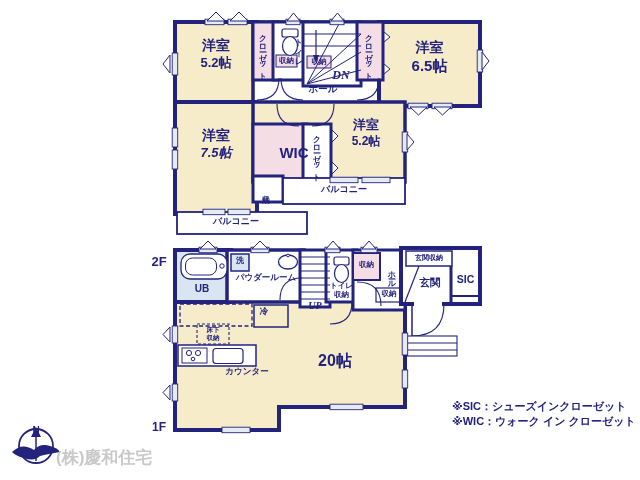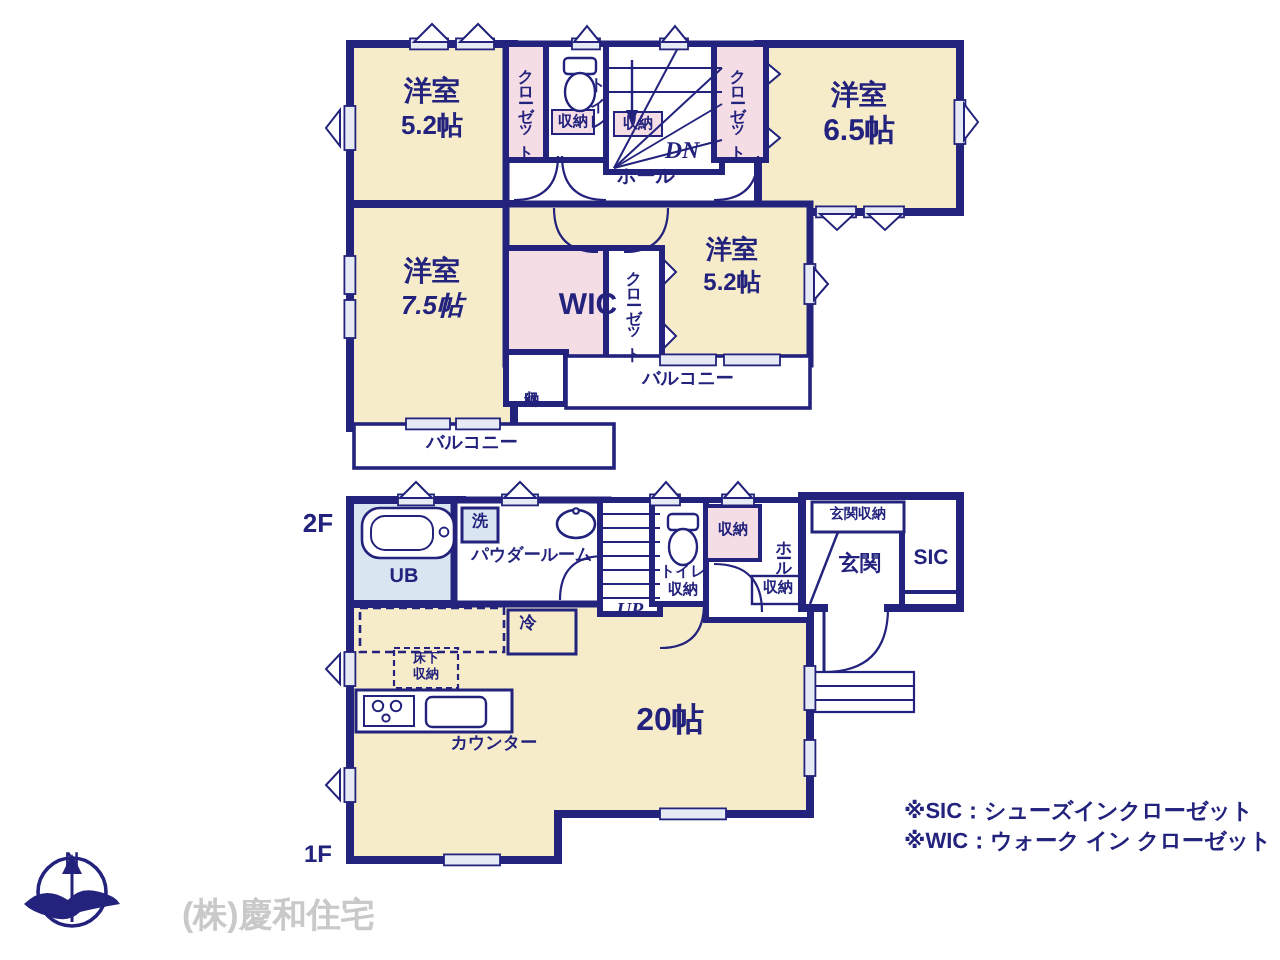--- a/index.html
+++ b/index.html
@@ -3,21 +3,21 @@
 <meta charset="utf-8">
 <style>
   html,body{margin:0;padding:0;background:#ffffff;}
   .plan{position:relative;width:640px;height:480px;background:#ffffff;overflow:hidden;
         font-family:"Liberation Sans","DejaVu Sans",sans-serif;}
   .plan svg{position:absolute;left:0;top:0;}
   .lbl{position:absolute;color:#23237d;font-weight:bold;text-align:center;
        line-height:1.12;white-space:nowrap;}
   .v{writing-mode:vertical-rl;text-orientation:upright;letter-spacing:0.5px;}
   .it{font-style:italic;font-family:"Liberation Serif","DejaVu Serif",serif;}
-  .gray{color:#c9c9c9;margin-left:35px;}
+  .gray{color:#c9c9c9;}
   .left{text-align:left;}
 </style>
 </head>
 <body>
 
 <div class="plan">
 
 <svg width="640" height="480" viewBox="0 0 640 480">
   <g stroke="#23237d" fill="none">
 

